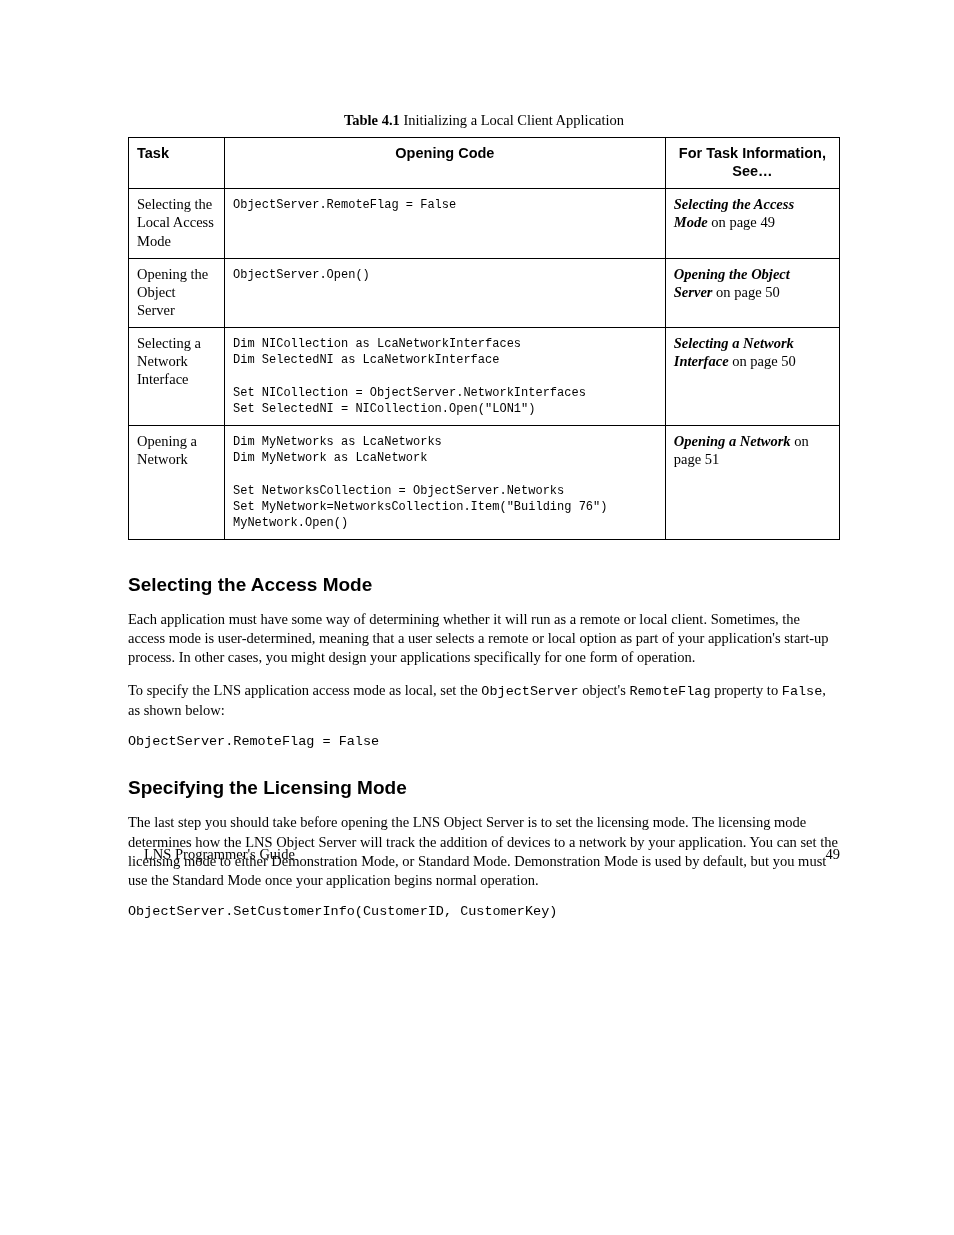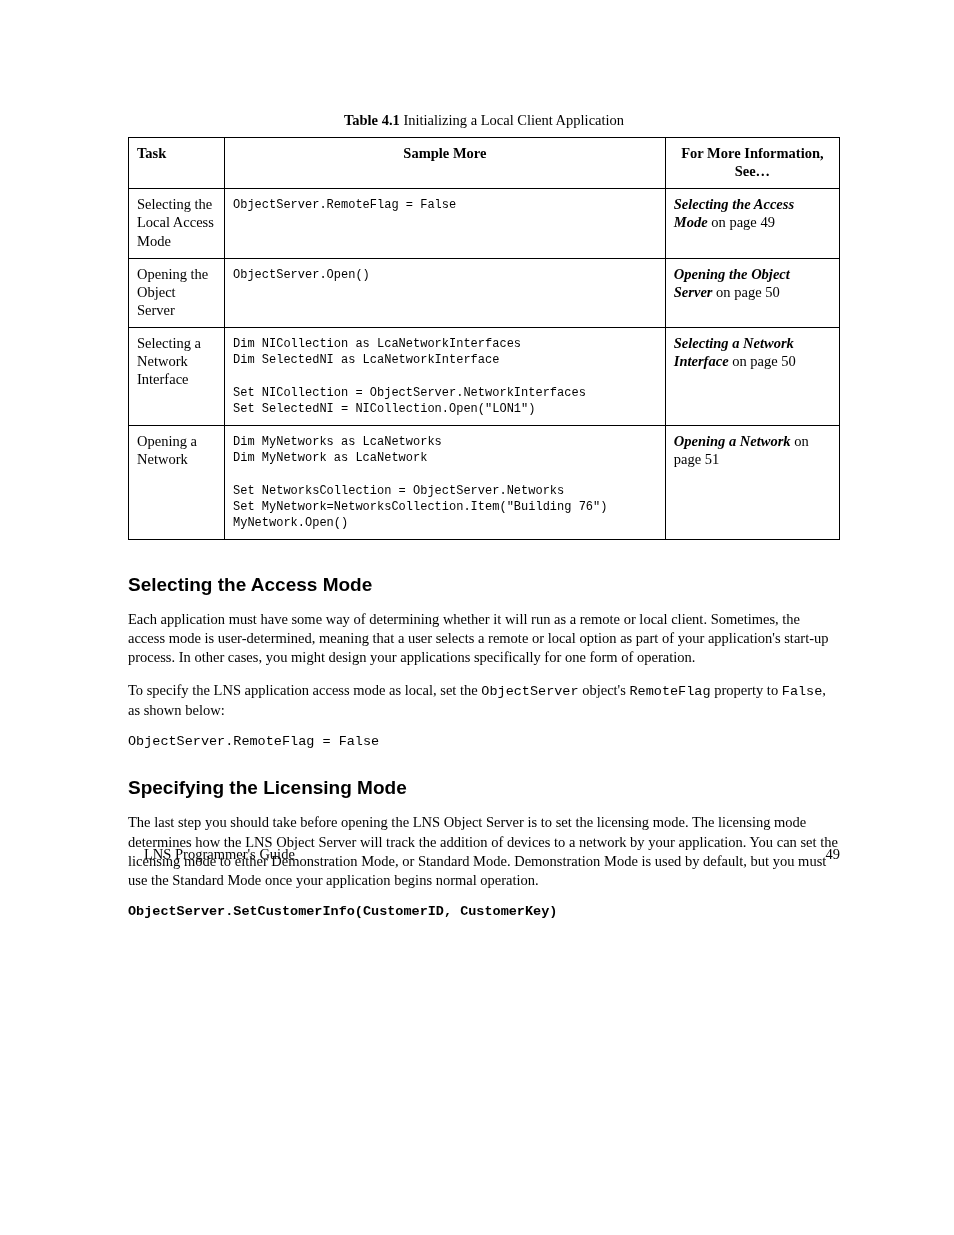--- a/index.html
+++ b/index.html
@@ -34,21 +34,21 @@
   col.col-code  { width: 62%; }
   col.col-info  { width: 24.5%; }
   th, td {
     border: 1px solid #000;
     vertical-align: top;
     padding: 6px 8px 8px 8px;
     font-size: 14.5px;
     line-height: 1.25;
   }
   th {
-    font-family: Liberation Serif, serif;
+    font-family: Liberation Sans, sans-serif;
     font-weight: bold;
     text-align: left;
   }
   th.center { text-align: center; }
   td.code {
     font-family: "Courier New", monospace;
     font-size: 12px;
     white-space: pre;
     line-height: 1.35;
     padding-top: 8px;
@@ -65,21 +65,21 @@
     margin: 0 0 14px 0;
     line-height: 1.32;
   }
   .mono { font-family: "Courier New", monospace; font-size: 13.5px; }
   pre.codeblock {
     font-family: "Courier New", monospace;
     font-size: 13.5px;
     margin: 0 0 28px 0;
     white-space: pre;
   }
-  pre.codeblock.tight { margin-bottom: 0; font-weight: bold; }
+  pre.codeblock.tight { margin-bottom: 0; }
 
   .footer {
     position: absolute;
     bottom: 58px;
     left: 128px;
     right: 114px;
     font-size: 14.5px;
     display: flex;
     justify-content: space-between;
     margin-left: 16px;
@@ -97,22 +97,22 @@
 
   <table>
     <colgroup>
       <col class="col-task">
         <col class="col-code">
         <col class="col-info">
     </colgroup>
     <thead>
       <tr>
         <th>Task</th>
-        <th class="center">Sample More</th>
-        <th class="center">For More Information, See…</th>
+        <th class="center">Opening Code</th>
+        <th class="center">For Task Information, See…</th>
       </tr>
     </thead>
     <tbody>
       <tr>
         <td>Selecting the Local Access Mode</td>
         <td class="code">ObjectServer.RemoteFlag = False</td>
         <td><span class="bolditalic">Selecting the Access Mode</span><span> on page 49</span></td>
       </tr>
       <tr>
         <td>Opening the Object Server</td>

